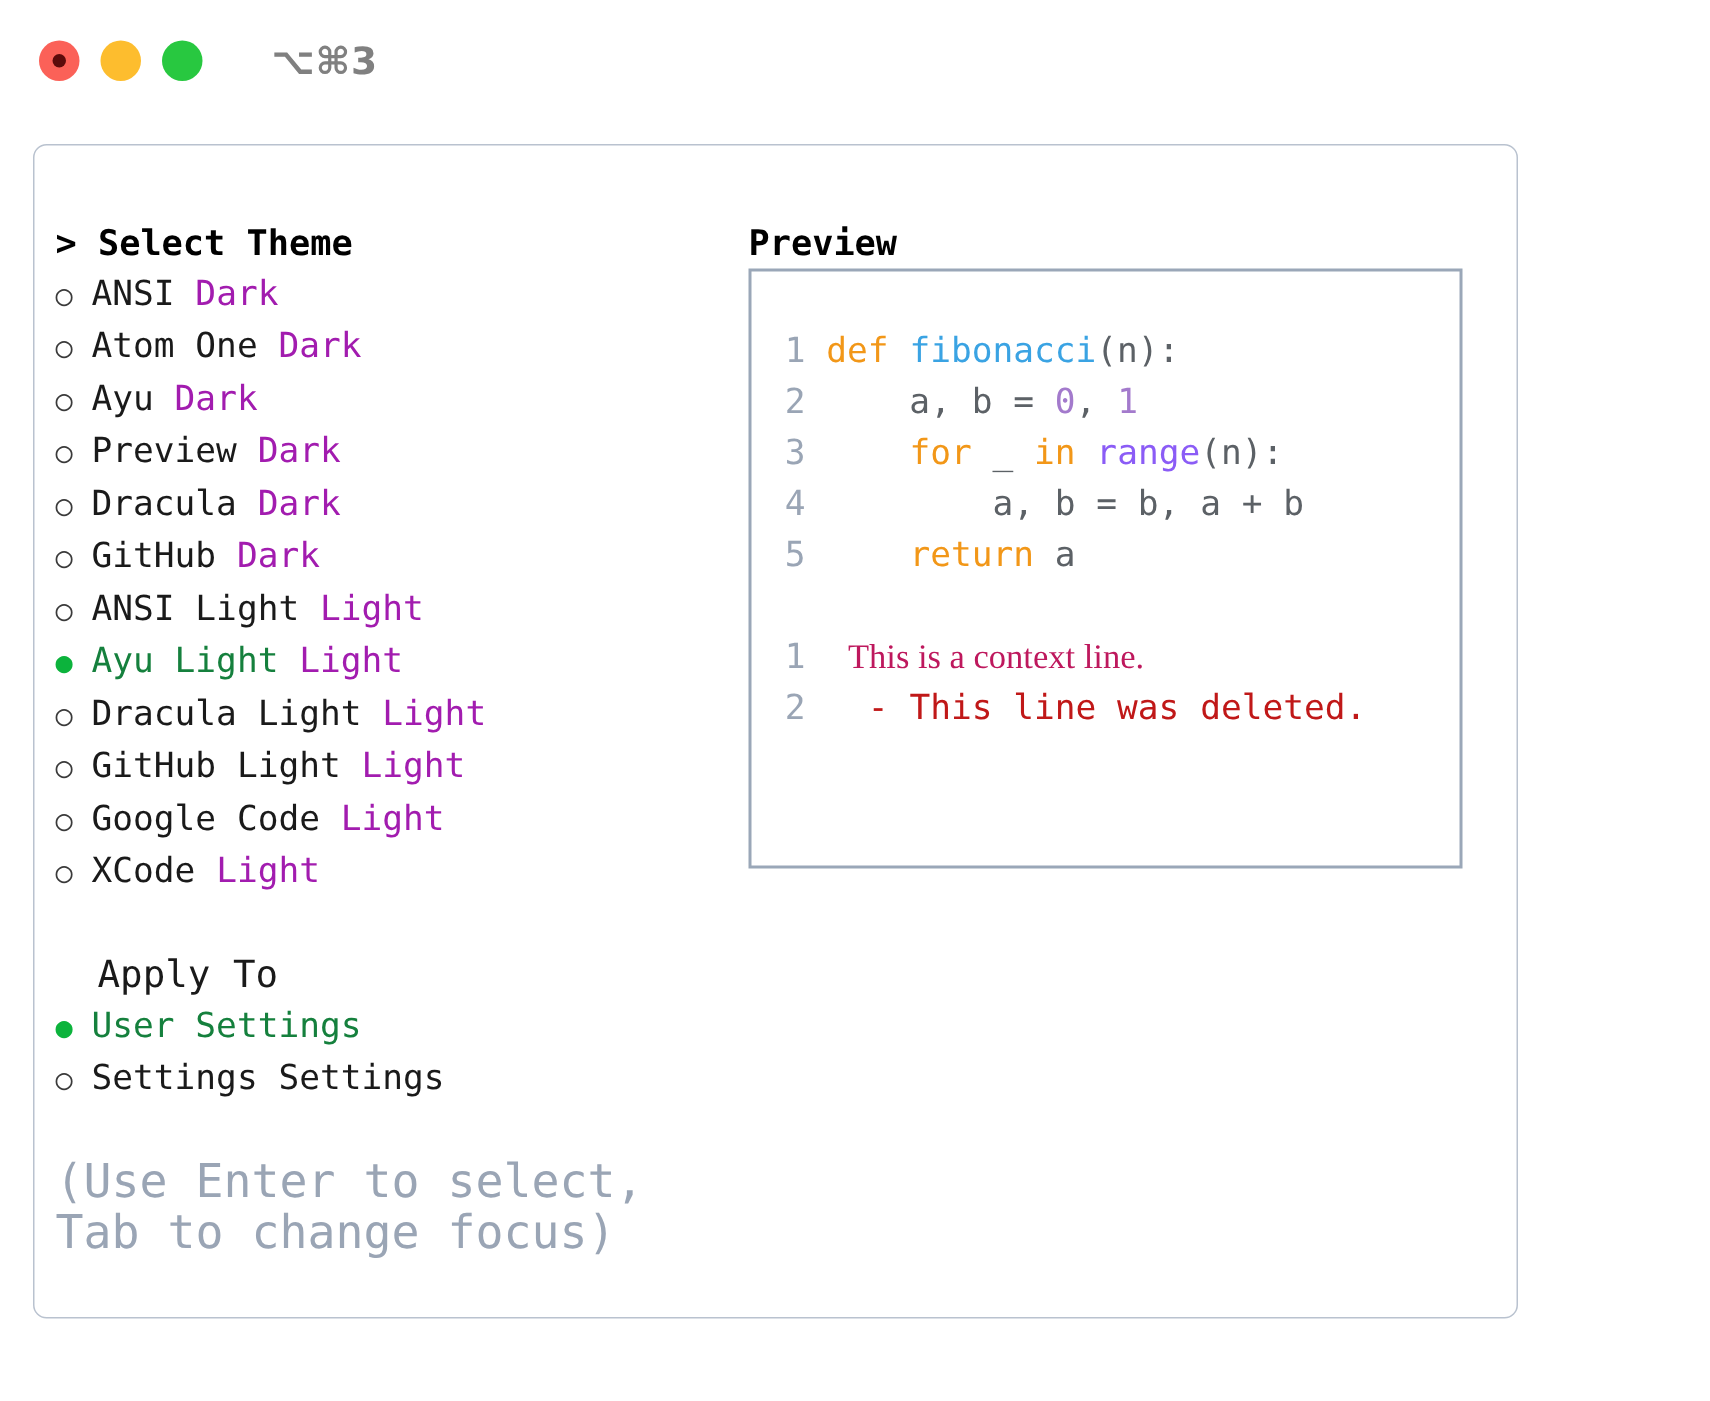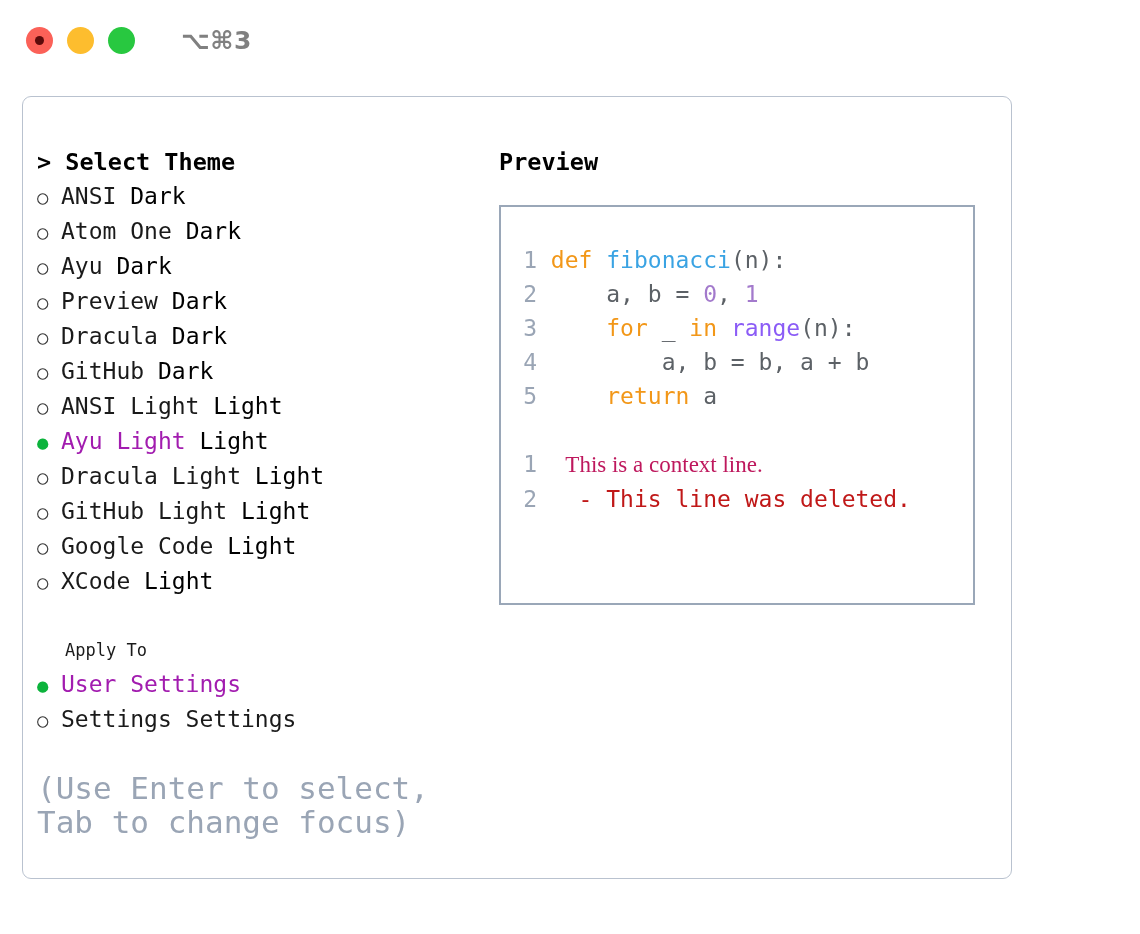--- a/index.html
+++ b/index.html
@@ -122,28 +122,28 @@
     width: 24px;
     flex: none;
     color: #3a3a3a;
     font-size: 19px;
   }
   .marker.sel {
     color: #0cb33c;
     font-size: 19px;
   }
   .opt-name   { color: #1a1a1a; }
-  .opt-name.sel { color: #a21caf; }
-  .opt-kind   { color: #000000; }
+  .opt-name.sel { color: #15803d; }
+  .opt-kind   { color: #a21caf; }
 
   .section-gap { height: 34px; }
 
   .apply-head {
     font-family: "DejaVu Sans Mono", monospace;
-    font-size: 17px;
+    font-size: 25px;
     line-height: 34px;
     white-space: pre;
     color: #1a1a1a;
     padding-left: 28px;
   }
 
   .hint {
     margin-top: 34px;
     font-family: "DejaVu Sans Mono", monospace;
     font-size: 31px;
@@ -160,21 +160,20 @@
     width: 500px;
   }
   .preview-title {
     font-family: "DejaVu Sans Mono", monospace;
     font-size: 23.5px;
     font-weight: bold;
     color: #000000;
     line-height: 34px;
   }
   .preview-box {
-    margin-top: 26px;
     width: 476px;
     height: 400px;
     border: 2px solid #9aa7b8;
     box-sizing: border-box;
     background: #ffffff;
     padding: 36px 0 17px 14px;
   }
 
   .code-line {
     font-family: "DejaVu Sans Mono", monospace;

